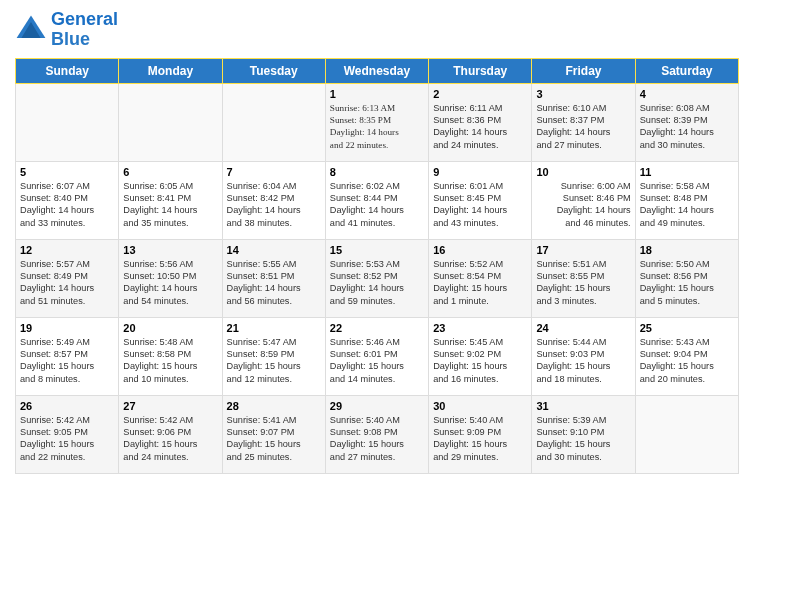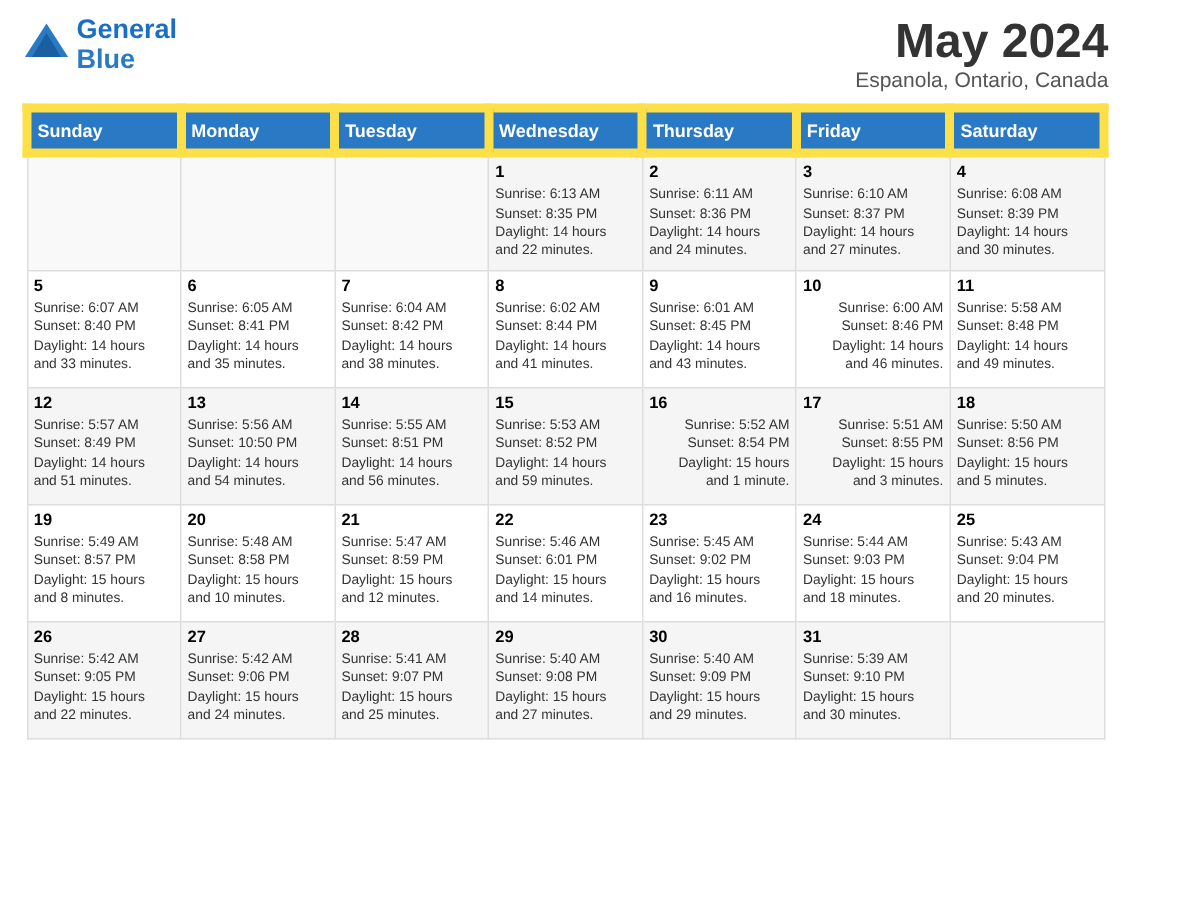--- a/index.html
+++ b/index.html
@@ -57,24 +57,24 @@
       width: 100%;
       border-collapse: collapse;
       font-size: 10px;
     }
     thead tr {
       background-color: #2979c5;
       color: #fff;
     }
     thead th {
       padding: 5px 4px;
-      text-align: left;
+      text-align: center;
       font-size: 12px;
       font-weight: bold;
-      border: 6px solid #fde047;
+      border: 1px solid #fde047;
     }
     tbody tr {
       vertical-align: top;
     }
     tbody tr:nth-child(odd) {
       background-color: #f5f5f5;
     }
     tbody tr:nth-child(even) {
       background-color: #ffffff;
     }
@@ -106,24 +106,20 @@
     <div class="logo">
       <svg class="logo-icon" viewBox="0 0 40 40">
         <polygon points="20,2 38,30 2,30" fill="#2979c5"></polygon>
         <polygon points="20,10 32,30 8,30" fill="#1a5fa0"></polygon>
       </svg>
       <div class="logo-text">
         <div><span>General</span></div>
         <div><span style="color:#2979c5">Blue</span></div>
       </div>
     </div>
-    <div class="title-block">
-      <div class="main-title">May 2024</div>
-      <div class="subtitle">Espanola, Ontario, Canada</div>
-    </div>
   </div>
 
   <table>
     <thead>
       <tr>
       <th>Sunday</th>
           <th>Monday</th>
           <th>Tuesday</th>
           <th>Wednesday</th>
           <th>Thursday</th>
@@ -131,21 +127,21 @@
           <th>Saturday</th>
         </tr>
     </thead>
     <tbody id="calendar-body">
     <tr>
           <td class="empty-cell"></td>
           <td class="empty-cell"></td>
           <td class="empty-cell"></td>
           <td>
             <div class="day-number">1</div>
-            <div class="day-info" style="white-space: pre-line;">Sunrise: 6:13 AM
+            <div class="day-info" style="white-space: pre-line; font-family: Liberation Serif, serif;">Sunrise: 6:13 AM
 Sunset: 8:35 PM
 Daylight: 14 hours
 and 22 minutes.</div>
           </td>
           <td>
             <div class="day-number">2</div>
             <div class="day-info" style="white-space: pre-line;">Sunrise: 6:11 AM
 Sunset: 8:36 PM
 Daylight: 14 hours
 and 24 minutes.</div>
@@ -240,28 +236,28 @@
           </td>
           <td>
             <div class="day-number">15</div>
             <div class="day-info" style="white-space: pre-line;">Sunrise: 5:53 AM
 Sunset: 8:52 PM
 Daylight: 14 hours
 and 59 minutes.</div>
           </td>
           <td>
             <div class="day-number">16</div>
-            <div class="day-info" style="white-space: pre-line; text-align: right;">Sunrise: 5:52 AM
+            <div class="day-info" style="white-space: pre-line;">Sunrise: 5:52 AM
 Sunset: 8:54 PM
 Daylight: 15 hours
 and 1 minute.</div>
           </td>
           <td>
             <div class="day-number">17</div>
-            <div class="day-info" style="white-space: pre-line; text-align: right;">Sunrise: 5:51 AM
+            <div class="day-info" style="white-space: pre-line;">Sunrise: 5:51 AM
 Sunset: 8:55 PM
 Daylight: 15 hours
 and 3 minutes.</div>
           </td>
           <td>
             <div class="day-number">18</div>
             <div class="day-info" style="white-space: pre-line;">Sunrise: 5:50 AM
 Sunset: 8:56 PM
 Daylight: 15 hours
 and 5 minutes.</div>

